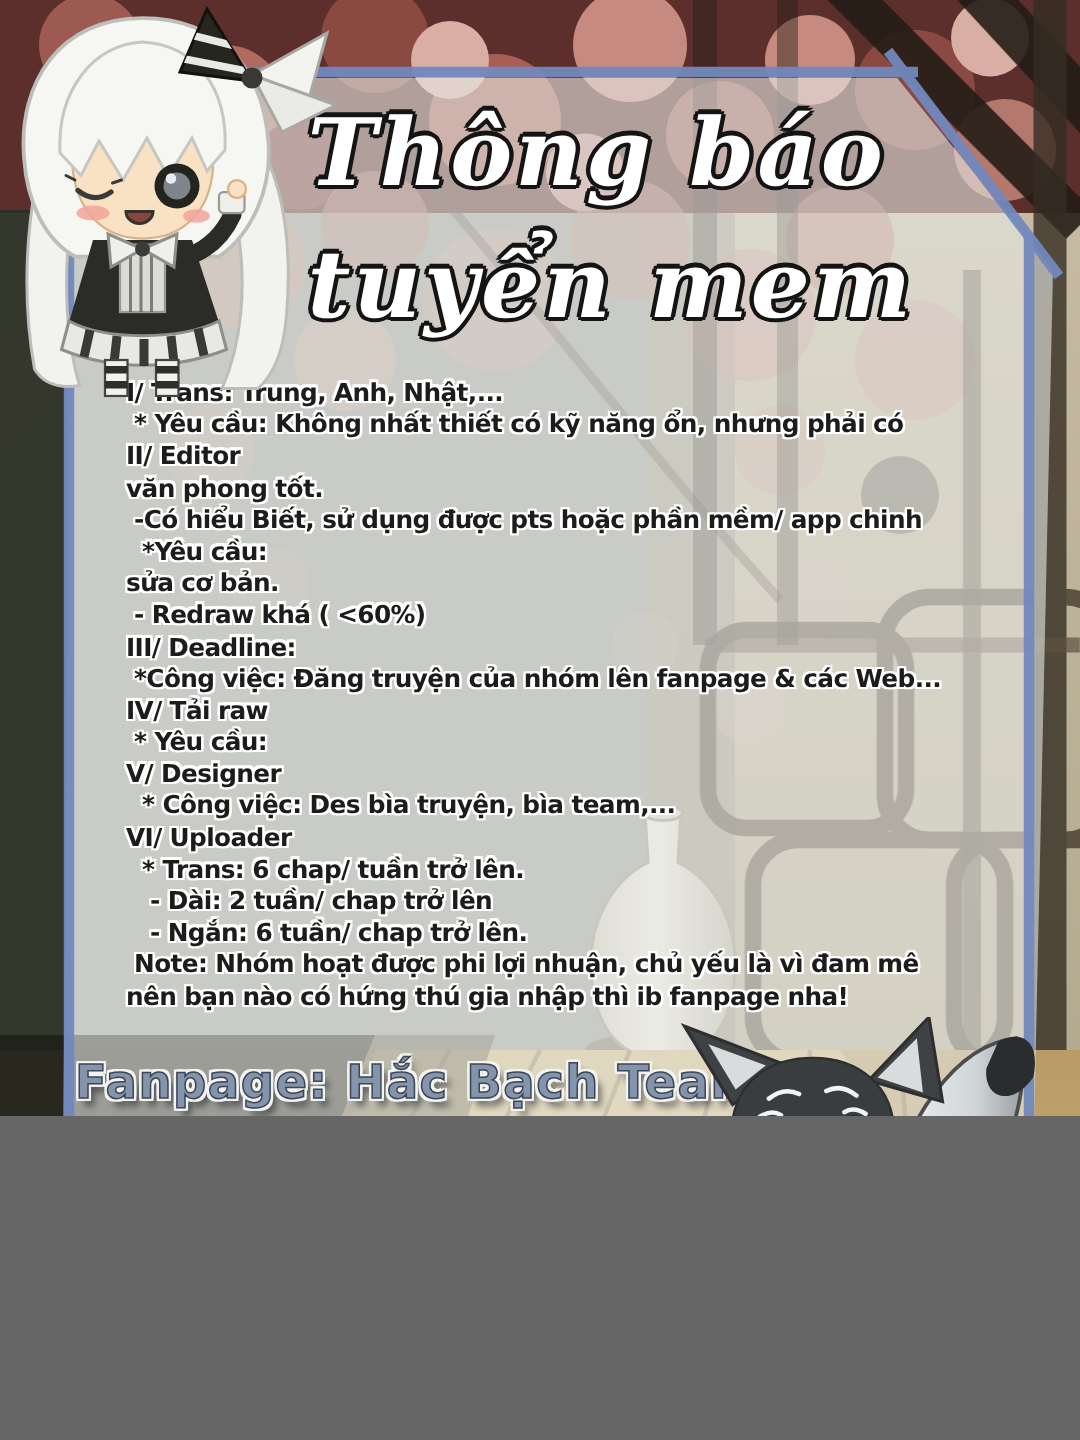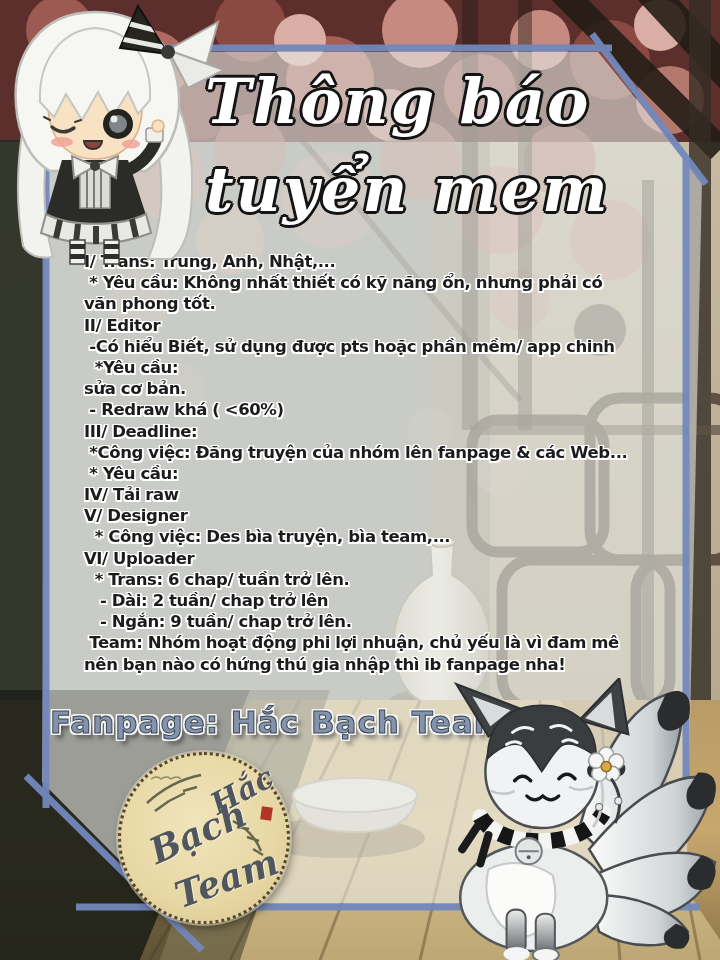--- a/index.html
+++ b/index.html
@@ -1,16 +1,16 @@
 <!DOCTYPE html>
 <html><head>
 <meta charset="utf-8">
 <style>
   html,body{margin:0;padding:0;background:#666;}
-  #poster{position:relative;width:720px;height:960px;overflow:hidden;background:#8e9288;font-family:"DejaVu Sans",sans-serif;}
+  #poster{position:relative;width:720px;height:744px;overflow:hidden;background:#8e9288;font-family:"DejaVu Sans",sans-serif;}
   #poster *{box-sizing:border-box;}
   .abs{position:absolute;}
 
   
   #scene{left:0;top:0;width:720px;height:960px;z-index:1;}
 
   
   #panel-svg{left:0;top:0;width:720px;height:960px;z-index:2;pointer-events:none;}
   #frame-svg{left:0;top:0;width:720px;height:960px;z-index:3;pointer-events:none;}
 
@@ -182,37 +182,37 @@
   </svg>
 
   <div id="title" class="abs">
     <div class="title-line">Thông báo</div>
     <div class="title-line">tuyển mem</div>
   </div>
 
   <div id="body-text" class="abs">
     <div class="bline">I/ Trans: Trung, Anh, Nhật,...</div>
     <div class="bline"> * Yêu cầu: Không nhất thiết có kỹ năng ổn, nhưng phải có</div>
+    <div class="bline">II/ Editor</div>
     <div class="bline">văn phong tốt.</div>
-    <div class="bline">II/ Editor</div>
     <div class="bline"> -Có hiểu Biết, sử dụng được pts hoặc phần mềm/ app chinh</div>
     <div class="bline">  *Yêu cầu:</div>
     <div class="bline">sửa cơ bản.</div>
     <div class="bline"> - Redraw khá ( &lt;60%)</div>
     <div class="bline">III/ Deadline:</div>
     <div class="bline"> *Công việc: Đăng truyện của nhóm lên fanpage &amp; các Web...</div>
+    <div class="bline">IV/ Tải raw</div>
     <div class="bline"> * Yêu cầu:</div>
-    <div class="bline">IV/ Tải raw</div>
     <div class="bline">V/ Designer</div>
     <div class="bline">  * Công việc: Des bìa truyện, bìa team,...</div>
     <div class="bline">VI/ Uploader</div>
     <div class="bline">  * Trans: 6 chap/ tuần trở lên.</div>
     <div class="bline">   - Dài: 2 tuần/ chap trở lên</div>
-    <div class="bline">   - Ngắn: 9 tuần/ chap trở lên.</div>
-    <div class="bline"> Team: Nhóm hoạt động phi lợi nhuận, chủ yếu là vì đam mê</div>
+    <div class="bline">   - Ngắn: 6 tuần/ chap trở lên.</div>
+    <div class="bline"> Note: Nhóm hoạt được phi lợi nhuận, chủ yếu là vì đam mê</div>
     <div class="bline">nên bạn nào có hứng thú gia nhập thì ib fanpage nha!</div>
   </div>
 
   <div id="fanpage" class="abs">Fanpage: Hắc Bạch Team</div>
 
   <div id="stamp" class="abs">
     <svg width="172" height="172" viewBox="0 0 172 172" style="position:absolute;left:0;top:0">
       <g fill="none" stroke="#4e5340" stroke-width="2.5" opacity=".85">
         <path d="M26,48 Q50,26 80,20"></path>
         <path d="M34,56 l14,-10 M48,46 l16,-8 M62,36 l14,-4"></path>

